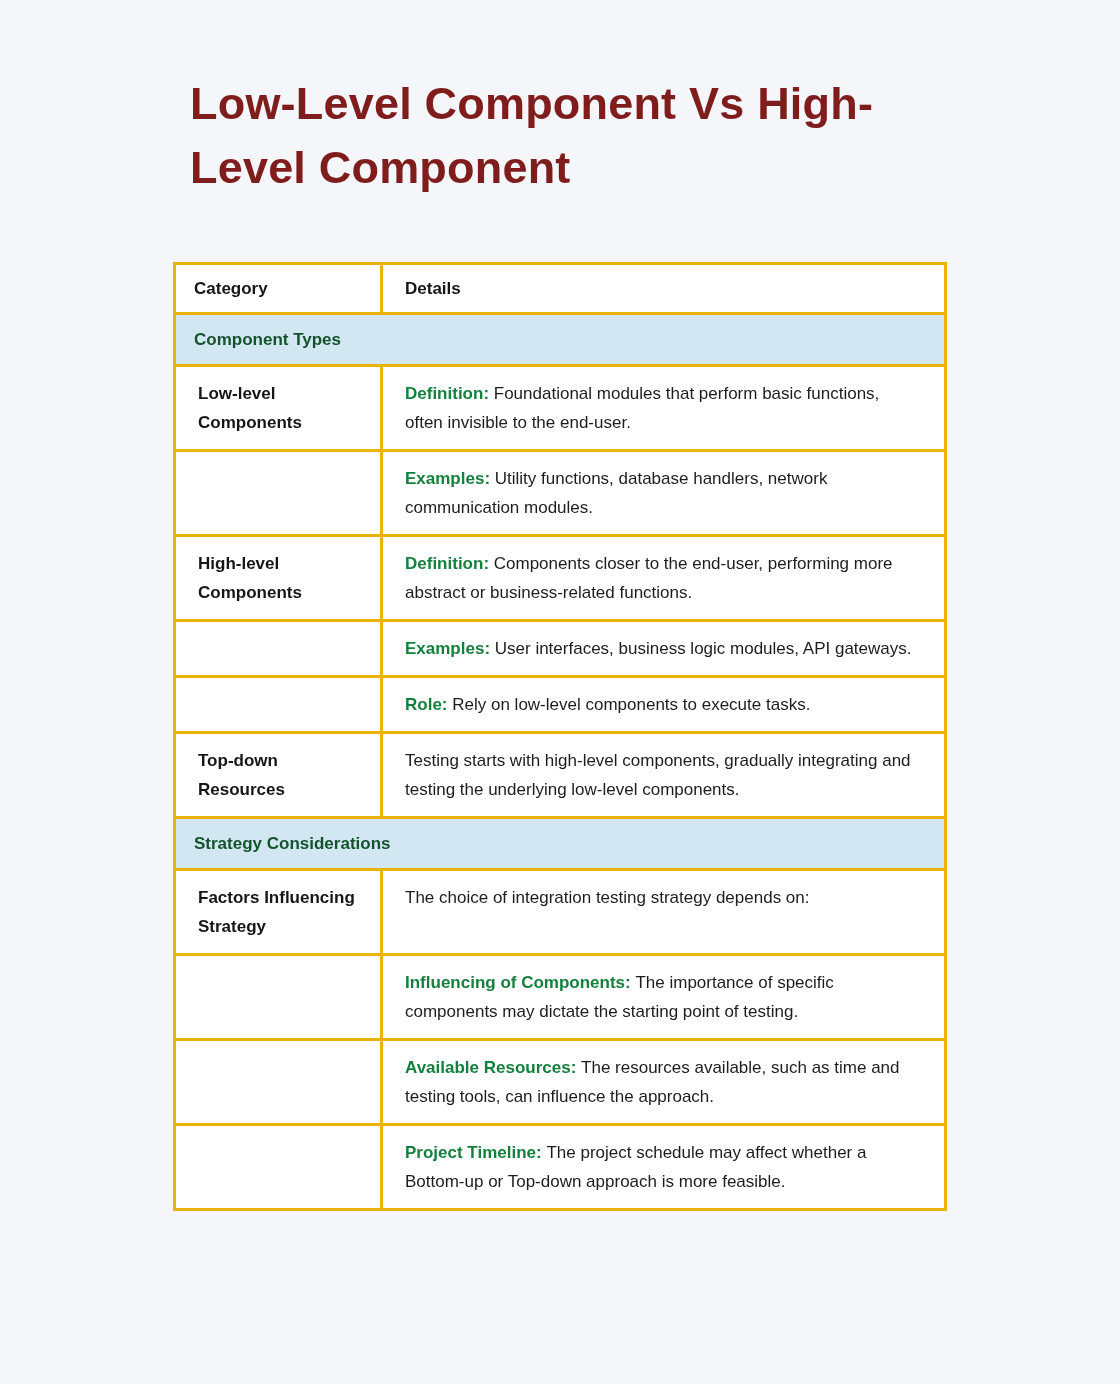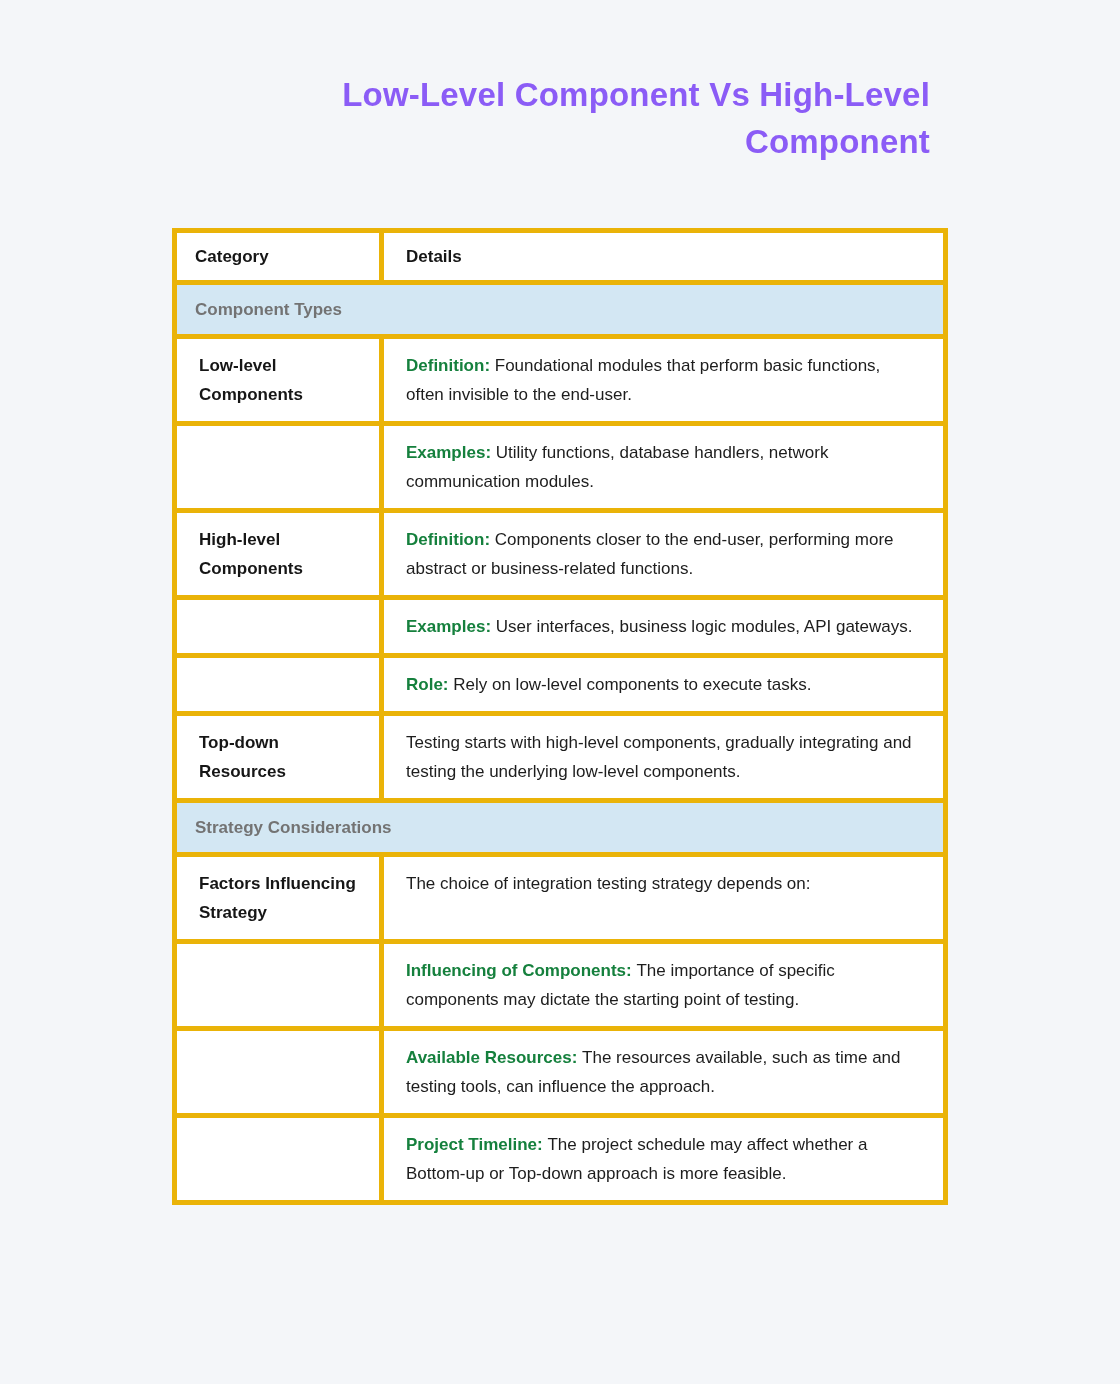--- a/index.html
+++ b/index.html
@@ -12,39 +12,39 @@
   .page {
     width: 1120px;
     min-height: 1384px;
     margin: 0 auto;
     box-sizing: border-box;
     padding-top: 72px;
   }
   .title {
     max-width: 740px;
     margin: 0 auto 62px auto;
-    text-align: right;
-    font-size: 33px;
+    text-align: left;
+    font-size: 45px;
     line-height: 1.42;
     font-weight: 700;
-    color: #8b5cf6;
+    color: #7f1d1d;
     letter-spacing: 0.2px;
   }
   table.doc-table {
     width: 771px;
     margin: 0 auto;
     border-collapse: collapse;
     table-layout: fixed;
     background: #ffffff;
     border: 2px solid #2b2b2b;
   }
   col.c1 { width: 207px; }
   col.c2 { width: 564px; }
   th, td {
-    border: 5px solid #eab308;
+    border: 3px solid #eab308;
     vertical-align: top;
     text-align: left;
     font-size: 17px;
     line-height: 29px;
     background: #ffffff;
   }
   th {
     font-weight: 700;
     padding: 9px 18px;
     color: #161616;
@@ -59,21 +59,21 @@
     padding: 12px 24px 12px 22px;
     color: #1d1d1d;
   }
   td.det strong {
     font-weight: 700;
     color: #15803d;
   }
   td.section {
     background: #d3e7f3;
     font-weight: 700;
-    color: #737373;
+    color: #14532d;
     padding: 10px 18px;
     font-size: 17px;
   }
 </style>
 </head>
 <body>
 
 <div class="page">
   <h1 class="title">Low-Level Component Vs High-Level Component</h1>
 

